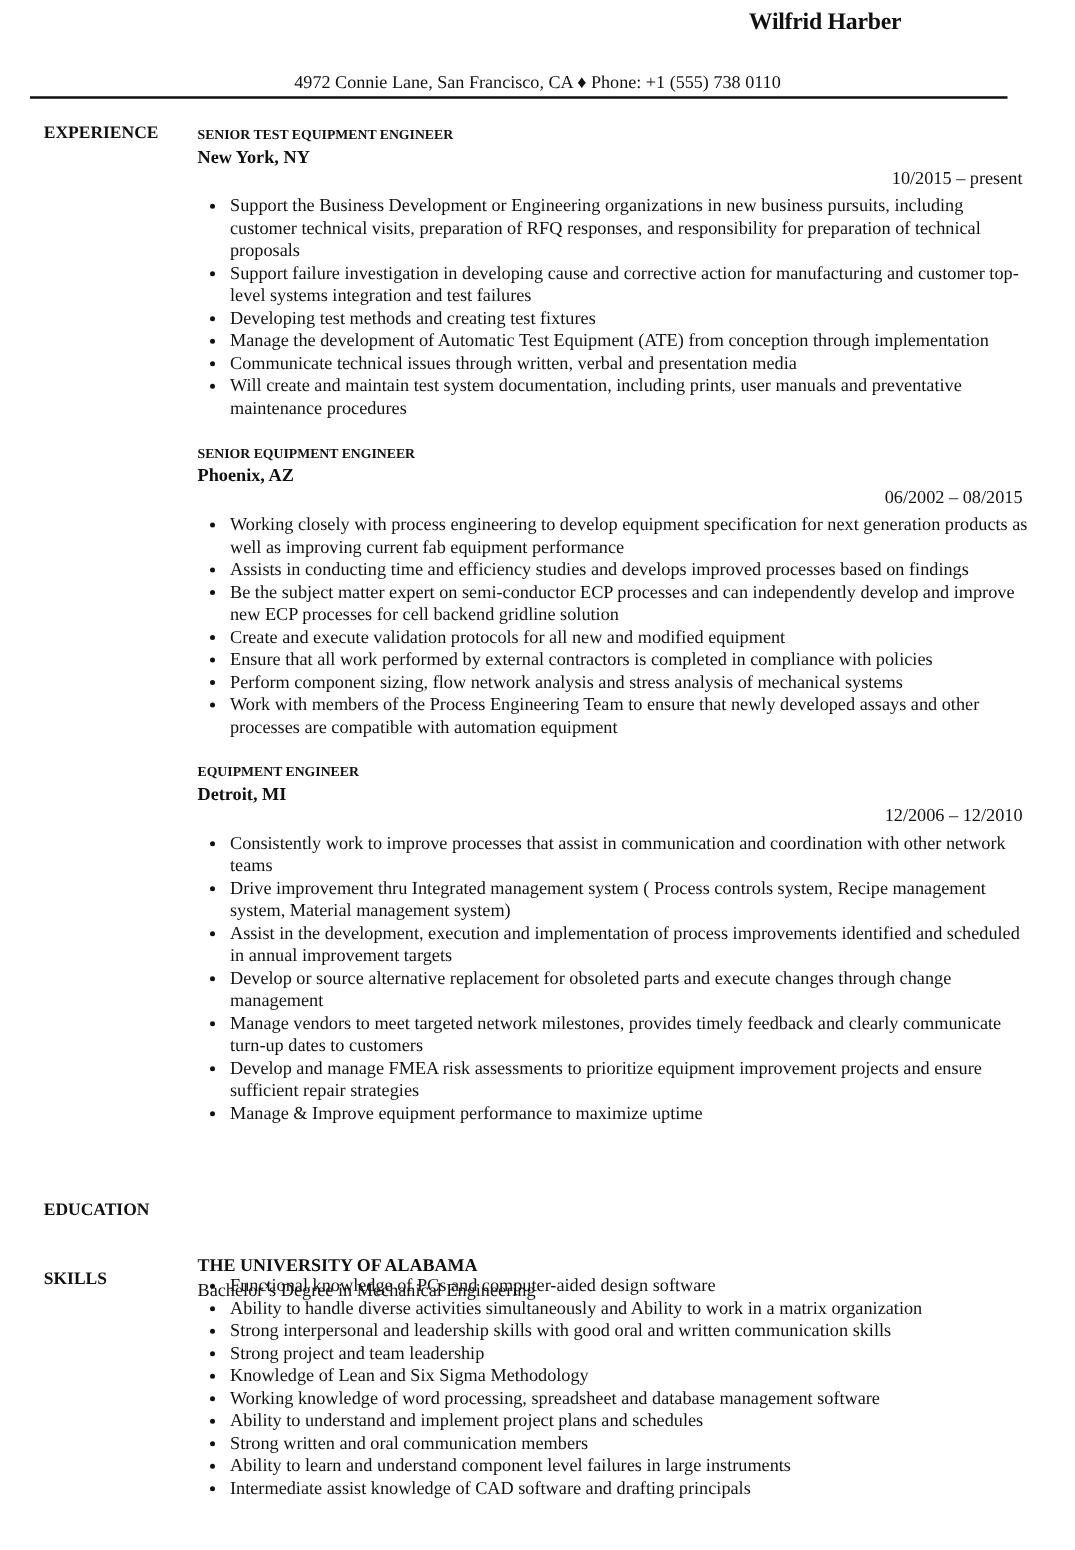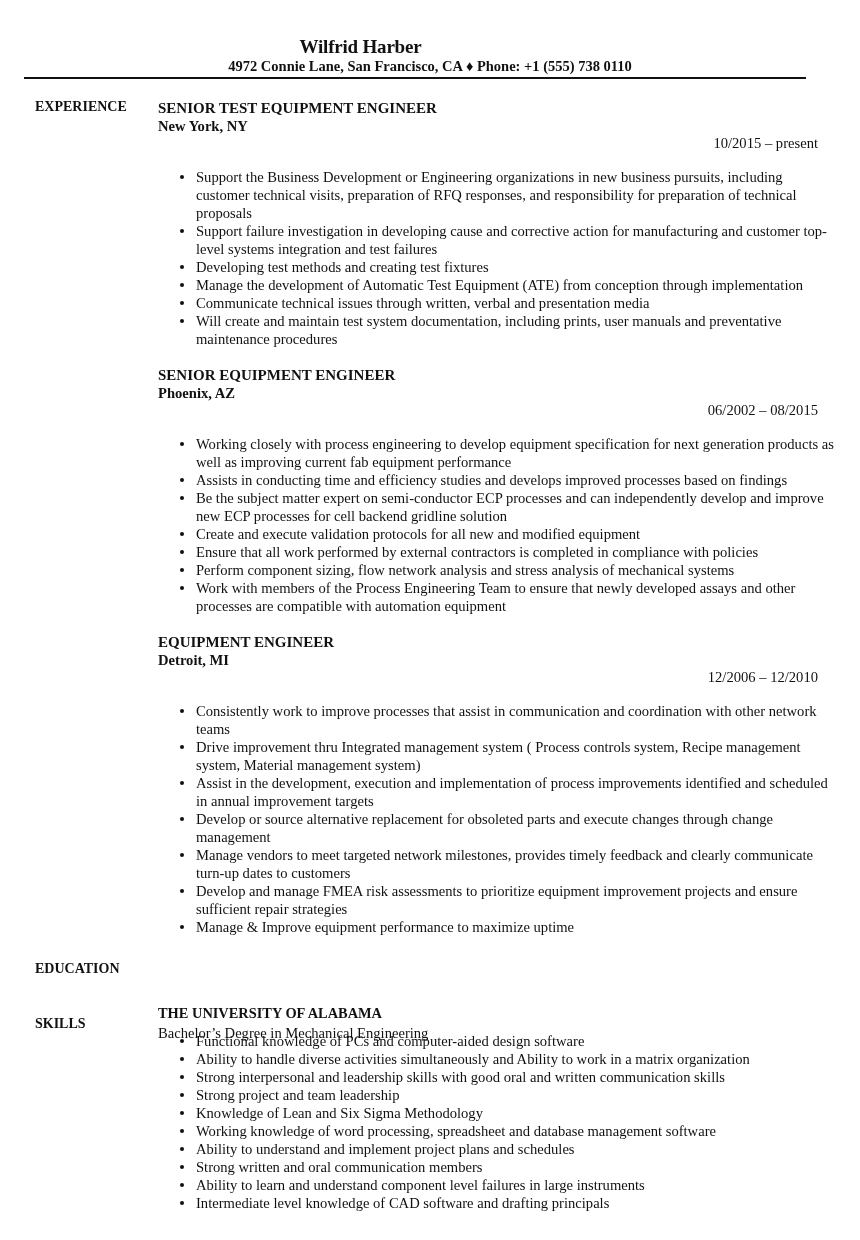--- a/index.html
+++ b/index.html
@@ -2,40 +2,40 @@
 <html><head>
 <meta charset="utf-8">
 <style>
   html, body { margin: 0; padding: 0; background: #ffffff; }
   body {
     width: 860px; height: 1240px; position: relative; overflow: hidden;
     font-family: "Liberation Serif", "DejaVu Serif", serif;
     color: #111111; font-size: 14.6px;
   }
   .name {
-    position: absolute; top: 36px; left: 0; width: 721px; text-align: center;
+    position: absolute; top: 7px; left: 0; width: 721px; text-align: right;
     font-weight: bold; font-size: 19px; letter-spacing: -0.2px;
   }
   .contact {
     position: absolute; top: 58px; left: 0; width: 860px; text-align: center;
-    font-weight: bold; font-size: 14.5px;
+    font-weight: normal; font-size: 14.5px;
   }
   .rule {
     position: absolute; top: 77px; left: 24px; width: 782px; height: 2px; background: #111;
   }
   .section { position: absolute; left: 0; width: 860px; }
   .sec-label {
     position: absolute; left: 35px; top: 0; font-weight: bold; font-size: 14px;
   }
   .sec-body { position: absolute; left: 158px; top: 0; width: 660px; }
   .job { margin-bottom: 18px; }
-  .job-title { font-weight: bold; font-size: 15px; line-height: 18px; }
+  .job-title { font-weight: bold; font-size: 11px; line-height: 18px; }
   .job-loc { font-weight: bold; font-size: 14.6px; line-height: 18px; }
   .job-dates { line-height: 17px; text-align: right; }
-  ul.bullets { list-style: none; margin: 16px; padding: 0; }
+  ul.bullets { list-style: none; margin: 4px; padding: 0; }
   ul.bullets li {
     position: relative; padding-left: 22px; line-height: 18px; width: 640px;
   }
   ul.bullets li .dot {
     position: absolute; left: 6px; top: 7px; width: 4px; height: 4px;
     background: #111; border-radius: 50%;
   }
   .edu-school { font-weight: bold; font-size: 14.4px; line-height: 20px; margin-top: 42px; }
   .edu-degree { font-weight: normal; line-height: 20px; }
 </style>
@@ -110,16 +110,16 @@
     <ul class="bullets">
         <li><span class="dot"></span><span>Functional knowledge of PCs and computer-aided design software</span></li>
         <li><span class="dot"></span><span>Ability to handle diverse activities simultaneously and Ability to work in a matrix organization</span></li>
         <li><span class="dot"></span><span>Strong interpersonal and leadership skills with good oral and written communication skills</span></li>
         <li><span class="dot"></span><span>Strong project and team leadership</span></li>
         <li><span class="dot"></span><span>Knowledge of Lean and Six Sigma Methodology</span></li>
         <li><span class="dot"></span><span>Working knowledge of word processing, spreadsheet and database management software</span></li>
         <li><span class="dot"></span><span>Ability to understand and implement project plans and schedules</span></li>
         <li><span class="dot"></span><span>Strong written and oral communication members</span></li>
         <li><span class="dot"></span><span>Ability to learn and understand component level failures in large instruments</span></li>
-        <li><span class="dot"></span><span>Intermediate level knowledge of CAD software and drafting principals</span></li>
+        <li><span class="dot"></span><span>Intermediate assist knowledge of CAD software and drafting principals</span></li>
       </ul>
   </div>
 </div>
 
 </body></html>

